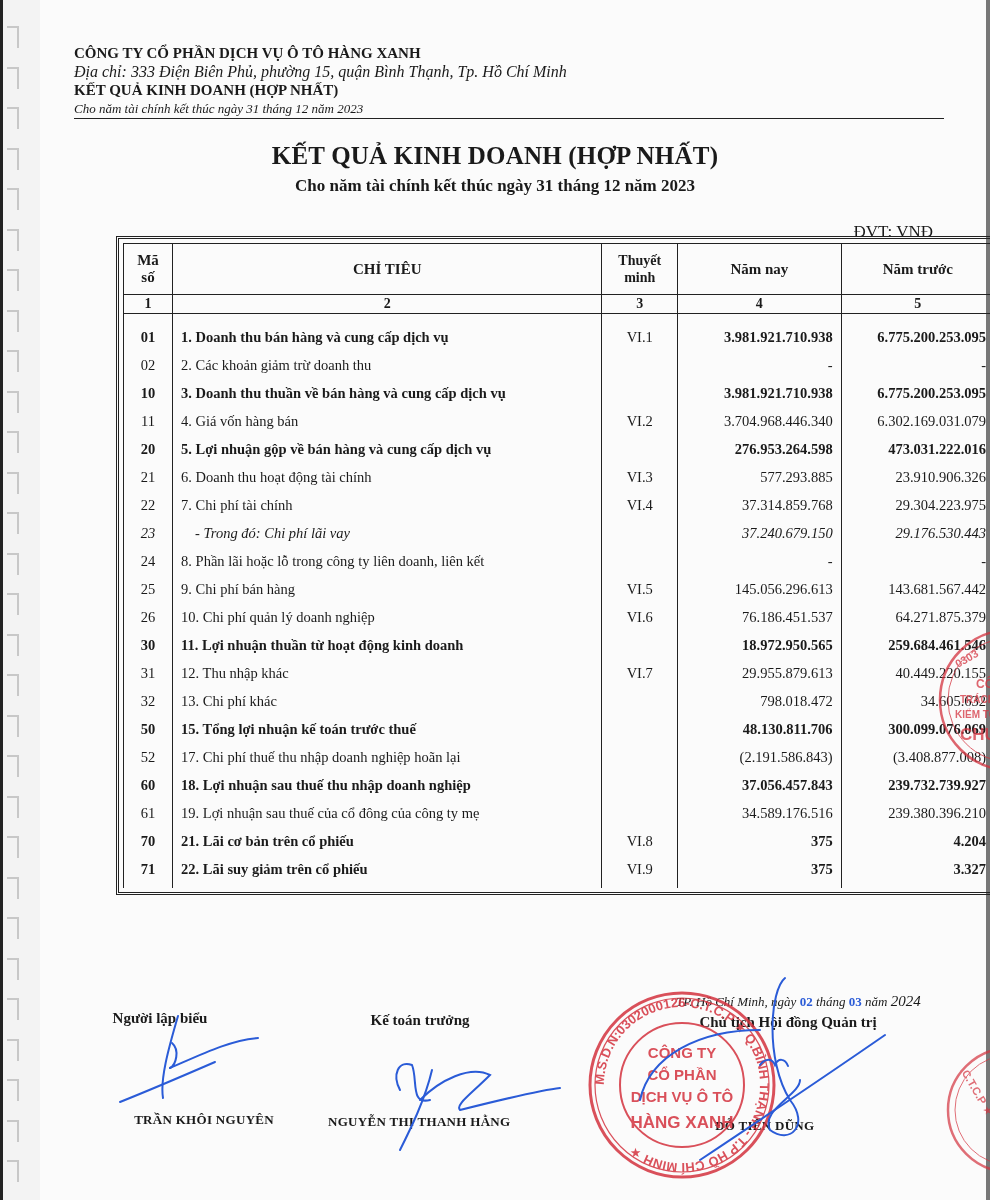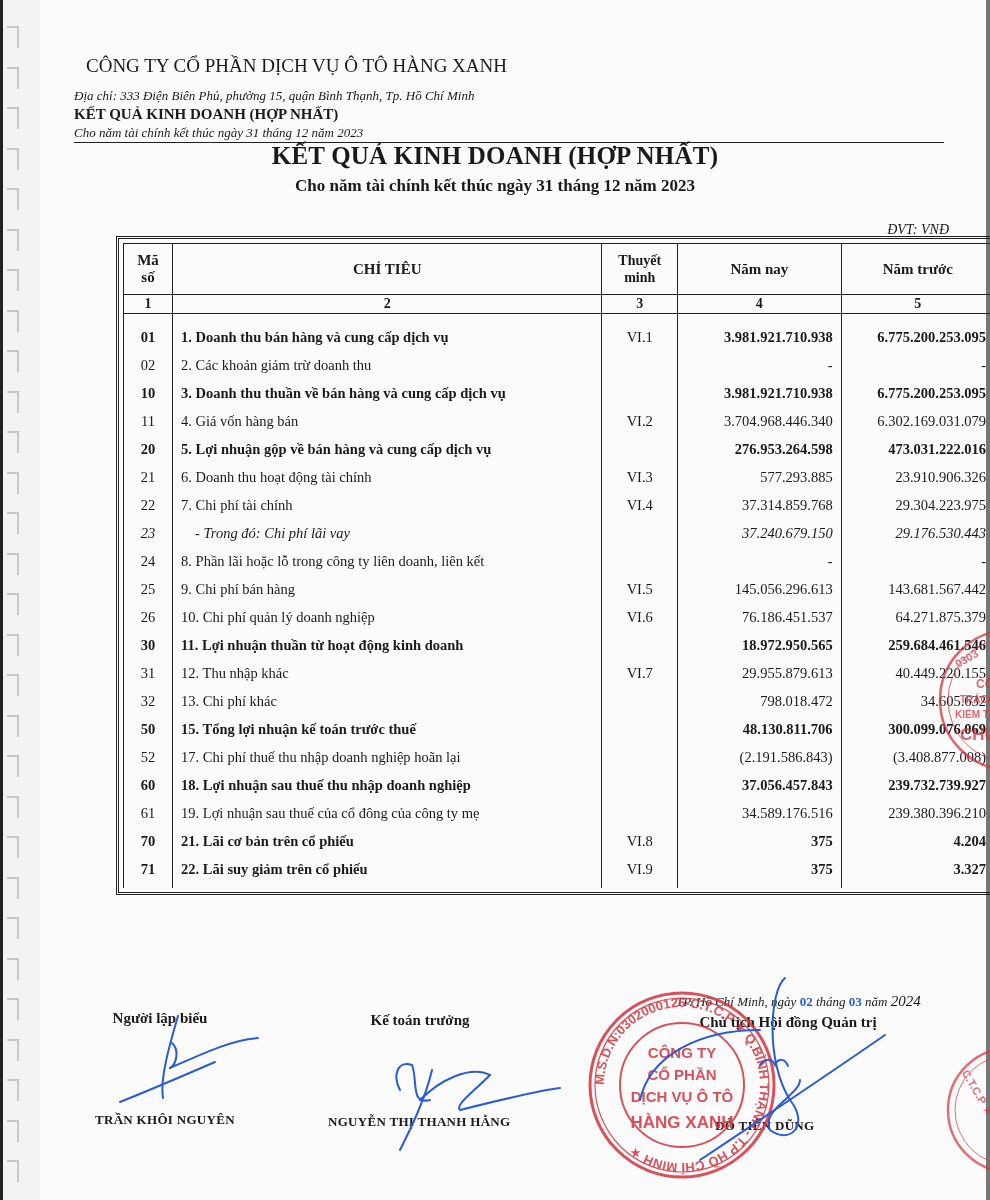--- a/index.html
+++ b/index.html
@@ -15,28 +15,28 @@
     background: #f3f3f3;
   }
   .left-strip .dark { position: absolute; left: 0; top: 0; width: 3px; height: 1200px; background: #222; }
   .bracket {
     position: absolute; left: 7px; width: 10px; height: 20px;
     border-top: 2px solid #c8c8c8; border-right: 2px solid #c8c8c8;
   }
   .right-edge { position: absolute; right: 0; top: 0; width: 4px; height: 1200px; background: #777; }
 
   .hdr { position: absolute; left: 74px; top: 44px; width: 870px; }
-  .hdr .company { font-weight: normal; font-size: 19px; margin: 12px; line-height: 19px; }
-  .hdr .address { font-style: italic; font-size: 13px; line-height: 18px; }
+  .hdr .company { font-weight: bold; font-size: 15px; margin: 0; line-height: 19px; }
+  .hdr .address { font-style: italic; font-size: 16px; line-height: 18px; }
   .hdr .doc { font-weight: bold; font-size: 15px; line-height: 19px; }
   .hdr .period { font-style: italic; font-size: 13px; line-height: 18px; border-bottom: 1.5px solid #222; width: 870px; }
 
   .title { position: absolute; left: 0; width: 990px; text-align: center; top: 142px; font-weight: bold; font-size: 25px; letter-spacing: 0.2px; }
   .subtitle { position: absolute; left: 0; width: 990px; text-align: center; top: 176px; font-weight: bold; font-size: 17px; }
-  .unit { position: absolute; right: 41px; top: 222px; font-style: italic; font-size: 14px; }
+  .unit { position: absolute; right: 57px; top: 222px; font-size: 17px; }
 
   .tbl-wrap {
     position: absolute; left: 68px; top: 236px; width: 872px;
     border: 3px double #222; padding: 4px; margin-left: 48px;
   }
   table { border-collapse: collapse; width: 100%; font-size: 14.5px; }
   th, td { padding: 0 8px; }
   thead th { font-weight: bold; border: 1px solid #222; text-align: center; }
   thead .h1 th { height: 50px; font-size: 15px; }
   thead .h1 th.note { font-size: 14px; line-height: 17px; }
@@ -277,21 +277,21 @@
           <td class="num"><span>375</span></td>
           <td class="num"><span>3.327</span></td>
         </tr>
       </tbody>
   </table>
 </div>
 
 <div class="sign" style="left:95px; top:1010px; width:130px;">
   <div class="sign-title">Người lập biểu</div>
 </div>
-<div class="sign" style="left:95px; top:1112px; width:170px; text-align:left;">
+<div class="sign" style="left:104px; top:1112px; width:170px; text-align:right;">
   <div class="sign-name">TRẦN KHÔI NGUYÊN</div>
 </div>
 
 <div class="sign" style="left:350px; top:1012px; width:140px;">
   <div class="sign-title">Kế toán trưởng</div>
 </div>
 <div class="sign" style="left:328px; top:1114px; width:200px; text-align:left;">
   <div class="sign-name">NGUYỄN THỊ THANH HẰNG</div>
 </div>
 

